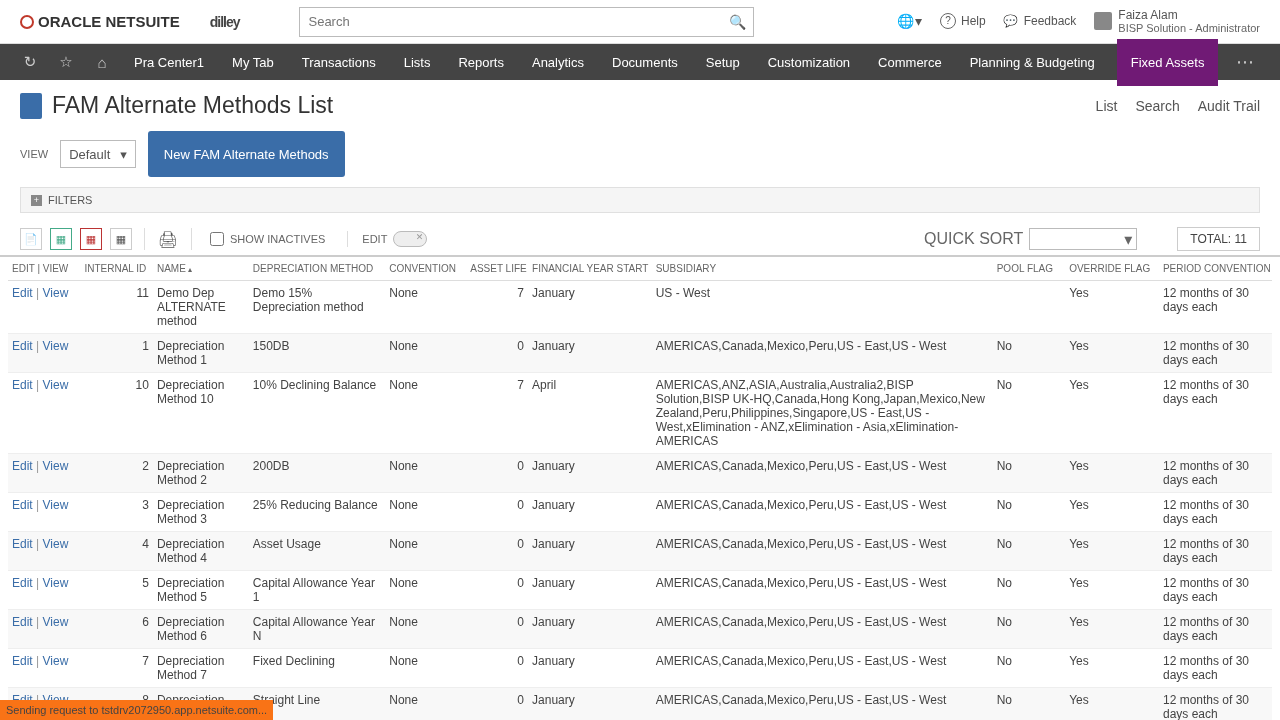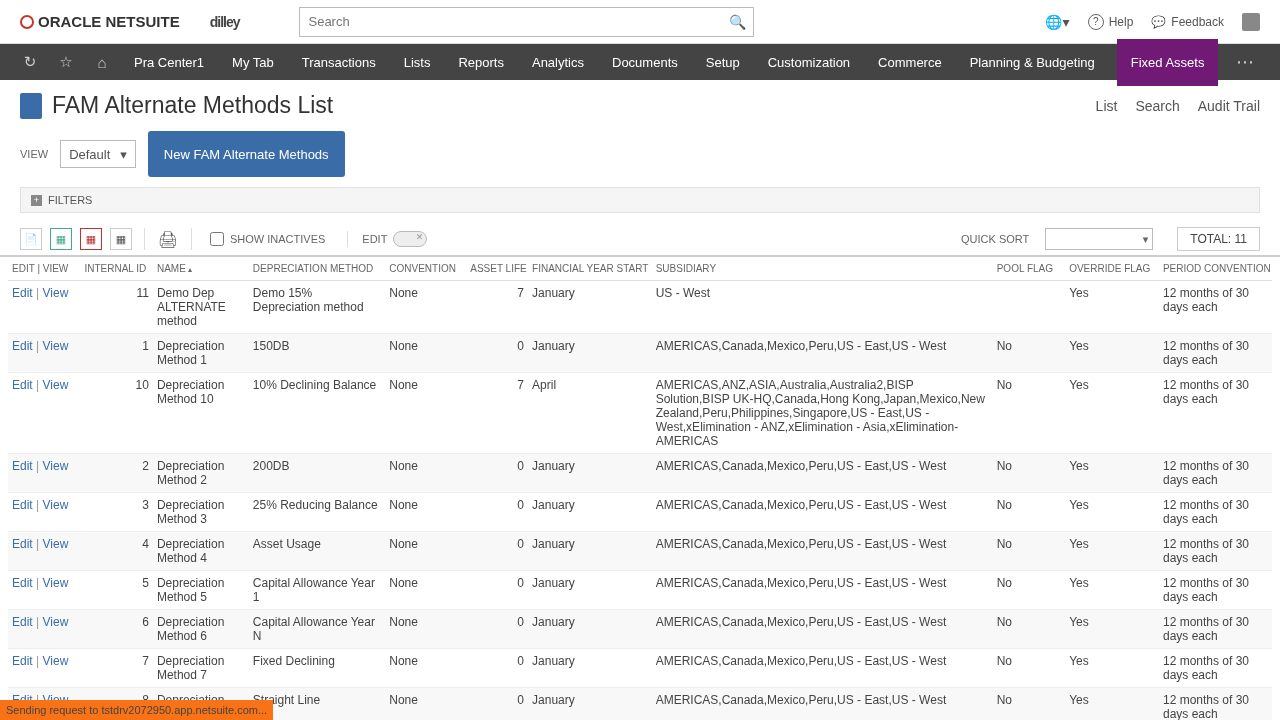--- a/index.html
+++ b/index.html
@@ -52,23 +52,23 @@
 .tool-icon { width: 22px; height: 22px; border: 1px solid #ccc; display: inline-flex; align-items: center; justify-content: center; font-size: 11px; color: #555; }
 .tool-icon.green { border-color: #4a8; color: #4a8; }
 .tool-icon.red { border-color: #b33; color: #b33; }
 .tool-sep { width: 1px; height: 22px; background: #ddd; margin: 0 4px; }
 .show-inact { display: flex; align-items: center; gap: 6px; font-size: 11px; color: #666; margin-left: 6px; }
 .show-inact input { width: 14px; height: 14px; }
 .edit-toggle { display: flex; align-items: center; gap: 6px; font-size: 11px; color: #666; margin-left: 14px; padding-left: 14px; border-left: 1px solid #ddd; }
 .toggle-switch { width: 34px; height: 16px; border: 1px solid #bbb; border-radius: 8px; background: #eee; position: relative; }
 .toggle-switch::after { content: '✕'; position: absolute; right: 3px; top: 0px; font-size: 9px; color: #999; }
 .tool-spacer { flex: 1; }
-.quick-sort { display: flex; align-items: center; gap: 16px; font-size: 11px; color: #666; }
+.quick-sort { display: flex; align-items: center; gap: 6px; font-size: 16px; color: #666; }
 .qs-drop { width: 108px; height: 22px; border: 1px solid #bbb; display: flex; align-items: center; justify-content: flex-end; padding-right: 4px; }
-.total-box { margin-left: 16px; padding: 4px 12px; border: 1px solid #ccc; font-size: 12px; color: #444; }
+.total-box { margin-left: 32px; padding: 4px 12px; border: 1px solid #ccc; font-size: 12px; color: #444; }
 
 
 .tbl { width: calc(100% - 16px); margin: 0 8px; border-collapse: collapse; table-layout: fixed; }
 .tbl th { text-align: left; font-size: 10px; font-weight: 400; color: #666; padding: 6px 4px; border-bottom: 1px solid #ddd; white-space: nowrap; }
 .tbl th.sortable::after { content: ' ▴'; font-size: 8px; }
 .tbl td { font-size: 12px; color: #444; padding: 5px 4px; vertical-align: top; border-bottom: 1px solid #eee; }
 .tbl tbody tr:nth-child(even) td { background: #f8f8f8; }
 .edit-link, .view-link { color: #3a6da8; text-decoration: none; }
 .pipe { color: #999; }
 .right { text-align: right; }
@@ -104,20 +104,24 @@
     <a class="help-link">
         <span class="icon-circle-q">?</span>
         <span>Help</span>
       </a>
     <a class="feedback-link">
         <span>💬</span>
         <span>Feedback</span>
       </a>
     <div class="user-block">
       <div class="user-avatar"></div>
+      <div class="user-text">
+        <div class="user-name">Faiza Alam</div>
+        <div class="user-role">BISP Solution - Administrator</div>
+      </div>
     </div>
   </div>
 </div>
 
 <div class="nav-bar">
   <div class="nav-icon">↻</div>
   <div class="nav-icon">☆</div>
   <div class="nav-icon">⌂</div>
   <div id="nav-items" style="display: contents;"></div>
   <div class="nav-item">Pra Center1</div>

